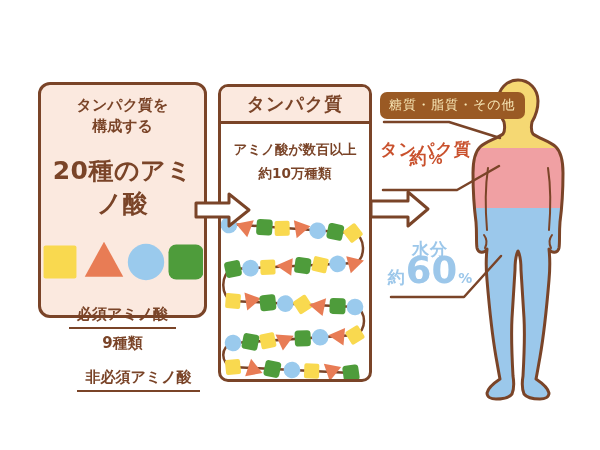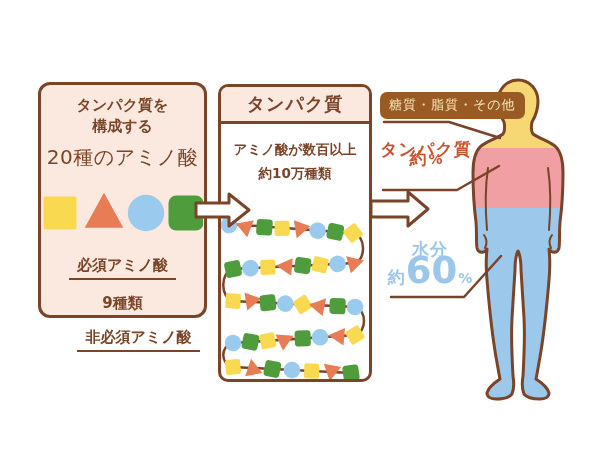--- a/index.html
+++ b/index.html
@@ -7,27 +7,27 @@
     position:relative;width:600px;height:450px;background:var(--bg,#fff);
     font-family:"DejaVu Sans","Liberation Sans",sans-serif;overflow:hidden;
   }
   
   .panel{position:absolute;box-sizing:border-box;border:3px solid var(--brown);z-index:2;}
   .left-panel{
     left:38px;top:82px;width:169px;height:236px;border-radius:12px;
     background:var(--panel-fill);text-align:center;color:var(--brown);
   }
   .lp-title{margin-top:10px;font-size:15px;line-height:21px;font-weight:bold;}
-  .lp-subtitle{margin-top:7px;font-size:20px;font-weight:normal;letter-spacing:0.5px;}
+  .lp-subtitle{margin-top:17px;font-size:25px;font-weight:bold;letter-spacing:0.5px;}
   .legend-svg{display:block;margin:22px auto 0;}
   .amino-item{margin-top:22px;}
   .amino-item.second{margin-top:14px;padding-left:32px;}
   .amino-label{display:inline-block;font-size:15px;font-weight:bold;
     padding:0 8px 3px;border-bottom:2.5px solid var(--brown);}
-  .amino-count{margin-top:14px;font-size:15px;font-weight:bold;}
+  .amino-count{margin-top:5px;font-size:15px;font-weight:bold;}
   .middle-panel{
     left:218px;top:84px;width:154px;height:298px;border-radius:10px;
     background:#fff;color:var(--brown);text-align:center;
   }
   .mp-header{
     background:var(--panel-fill);border-bottom:3px solid var(--brown);
     border-radius:7px 7px 0 0;height:34px;line-height:34px;
     font-size:18px;font-weight:bold;letter-spacing:1px;
   }
   .mp-desc{margin-top:14px;font-size:13.5px;line-height:22px;font-weight:bold;}

